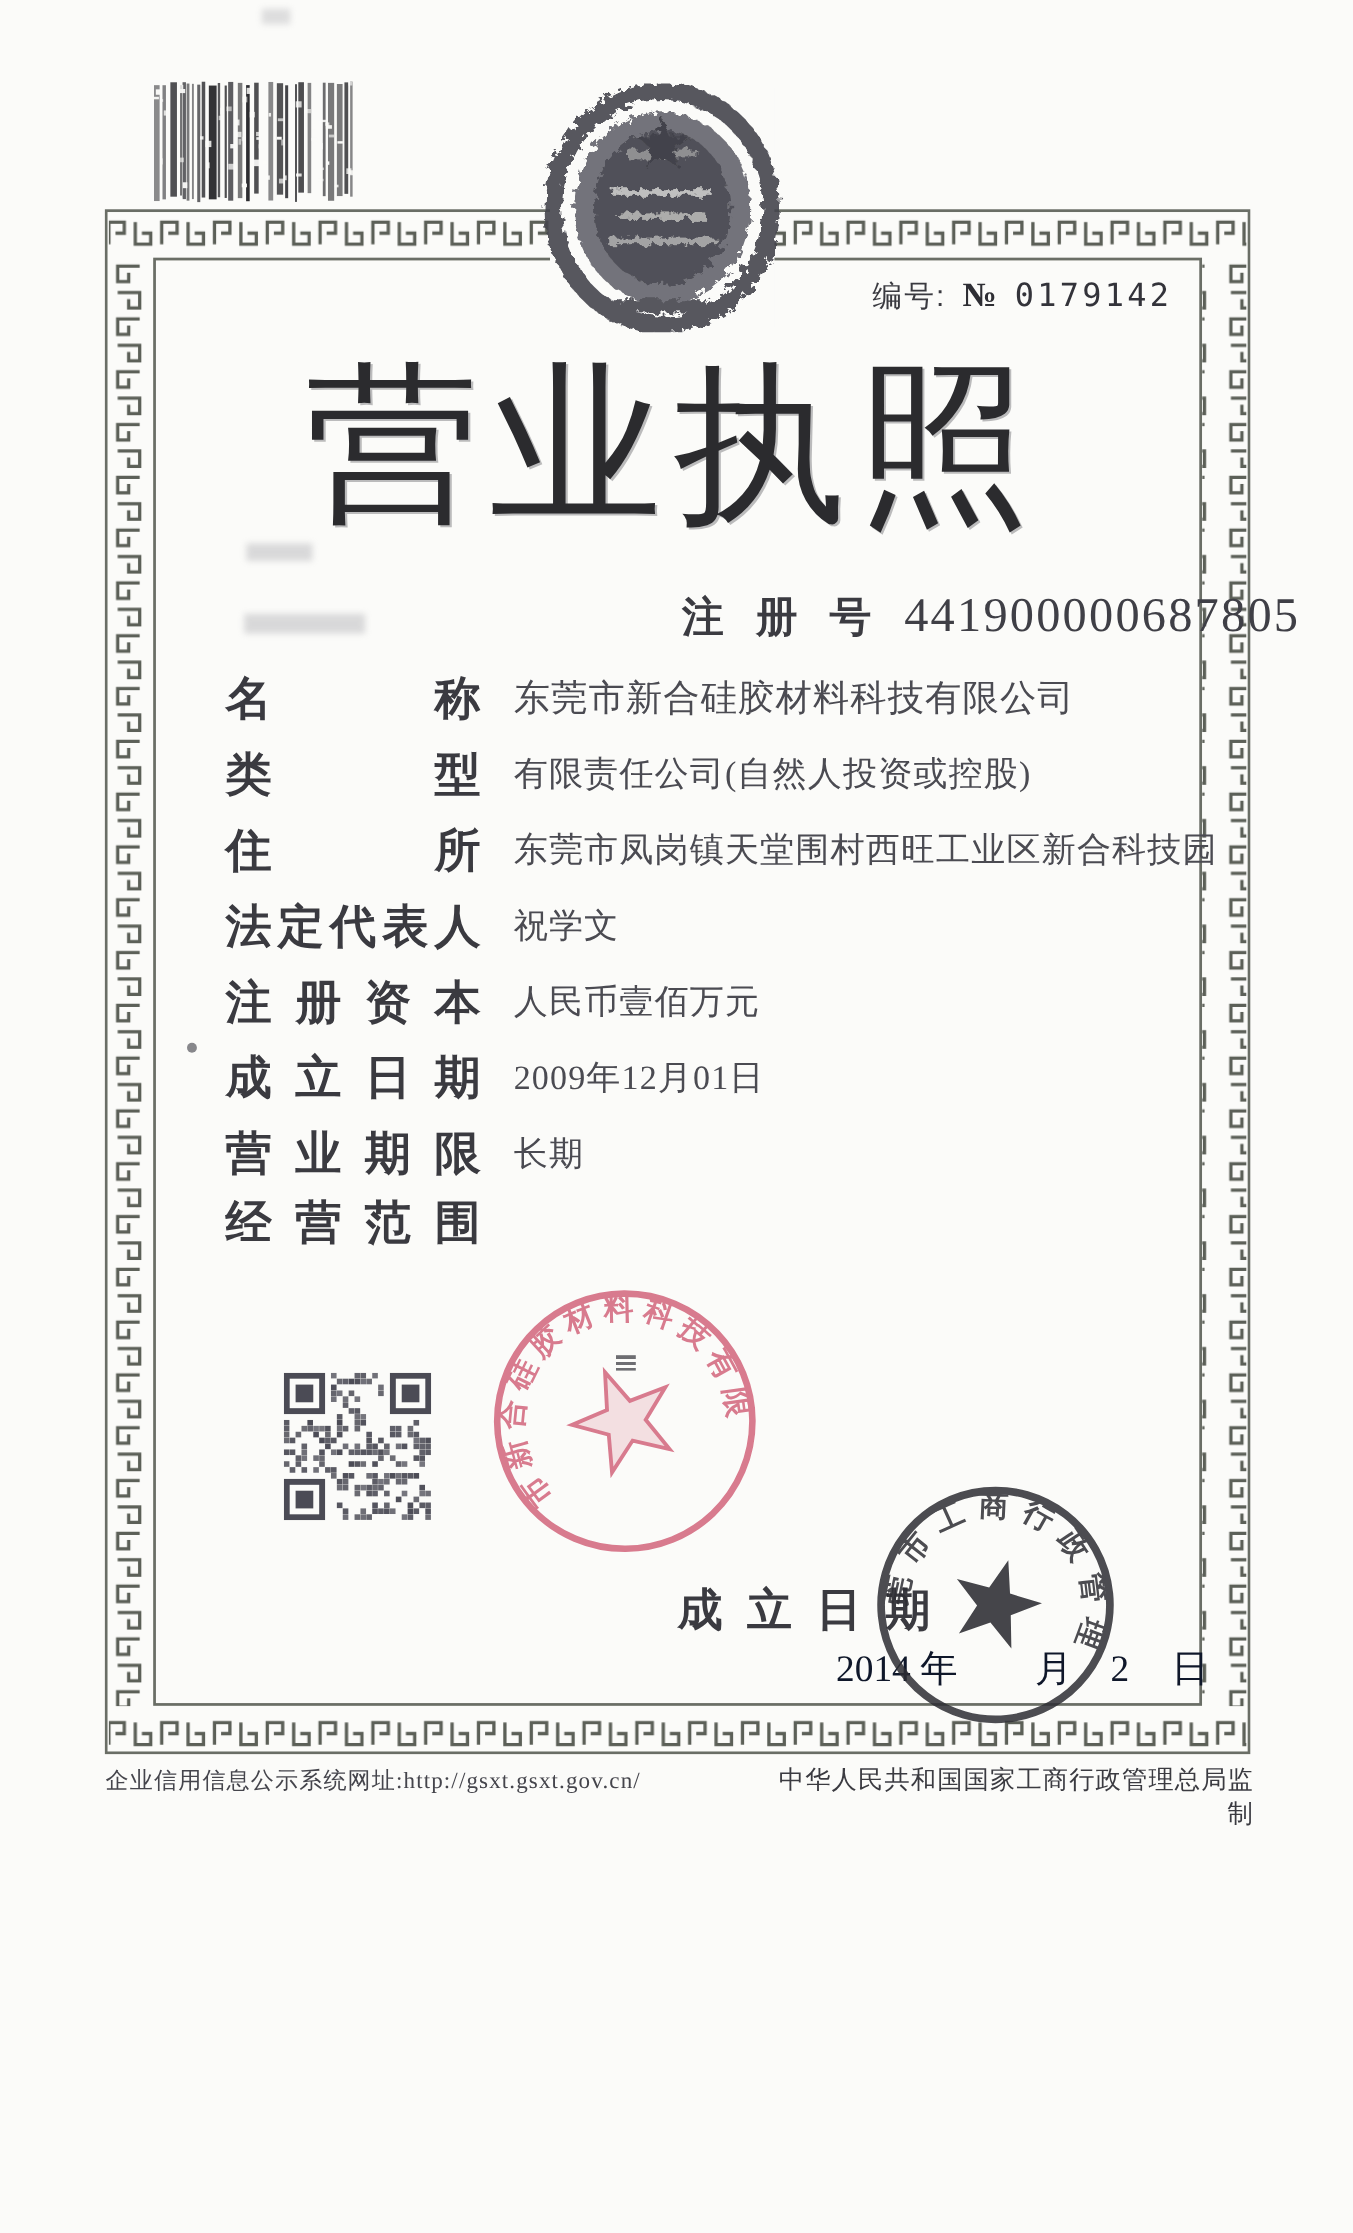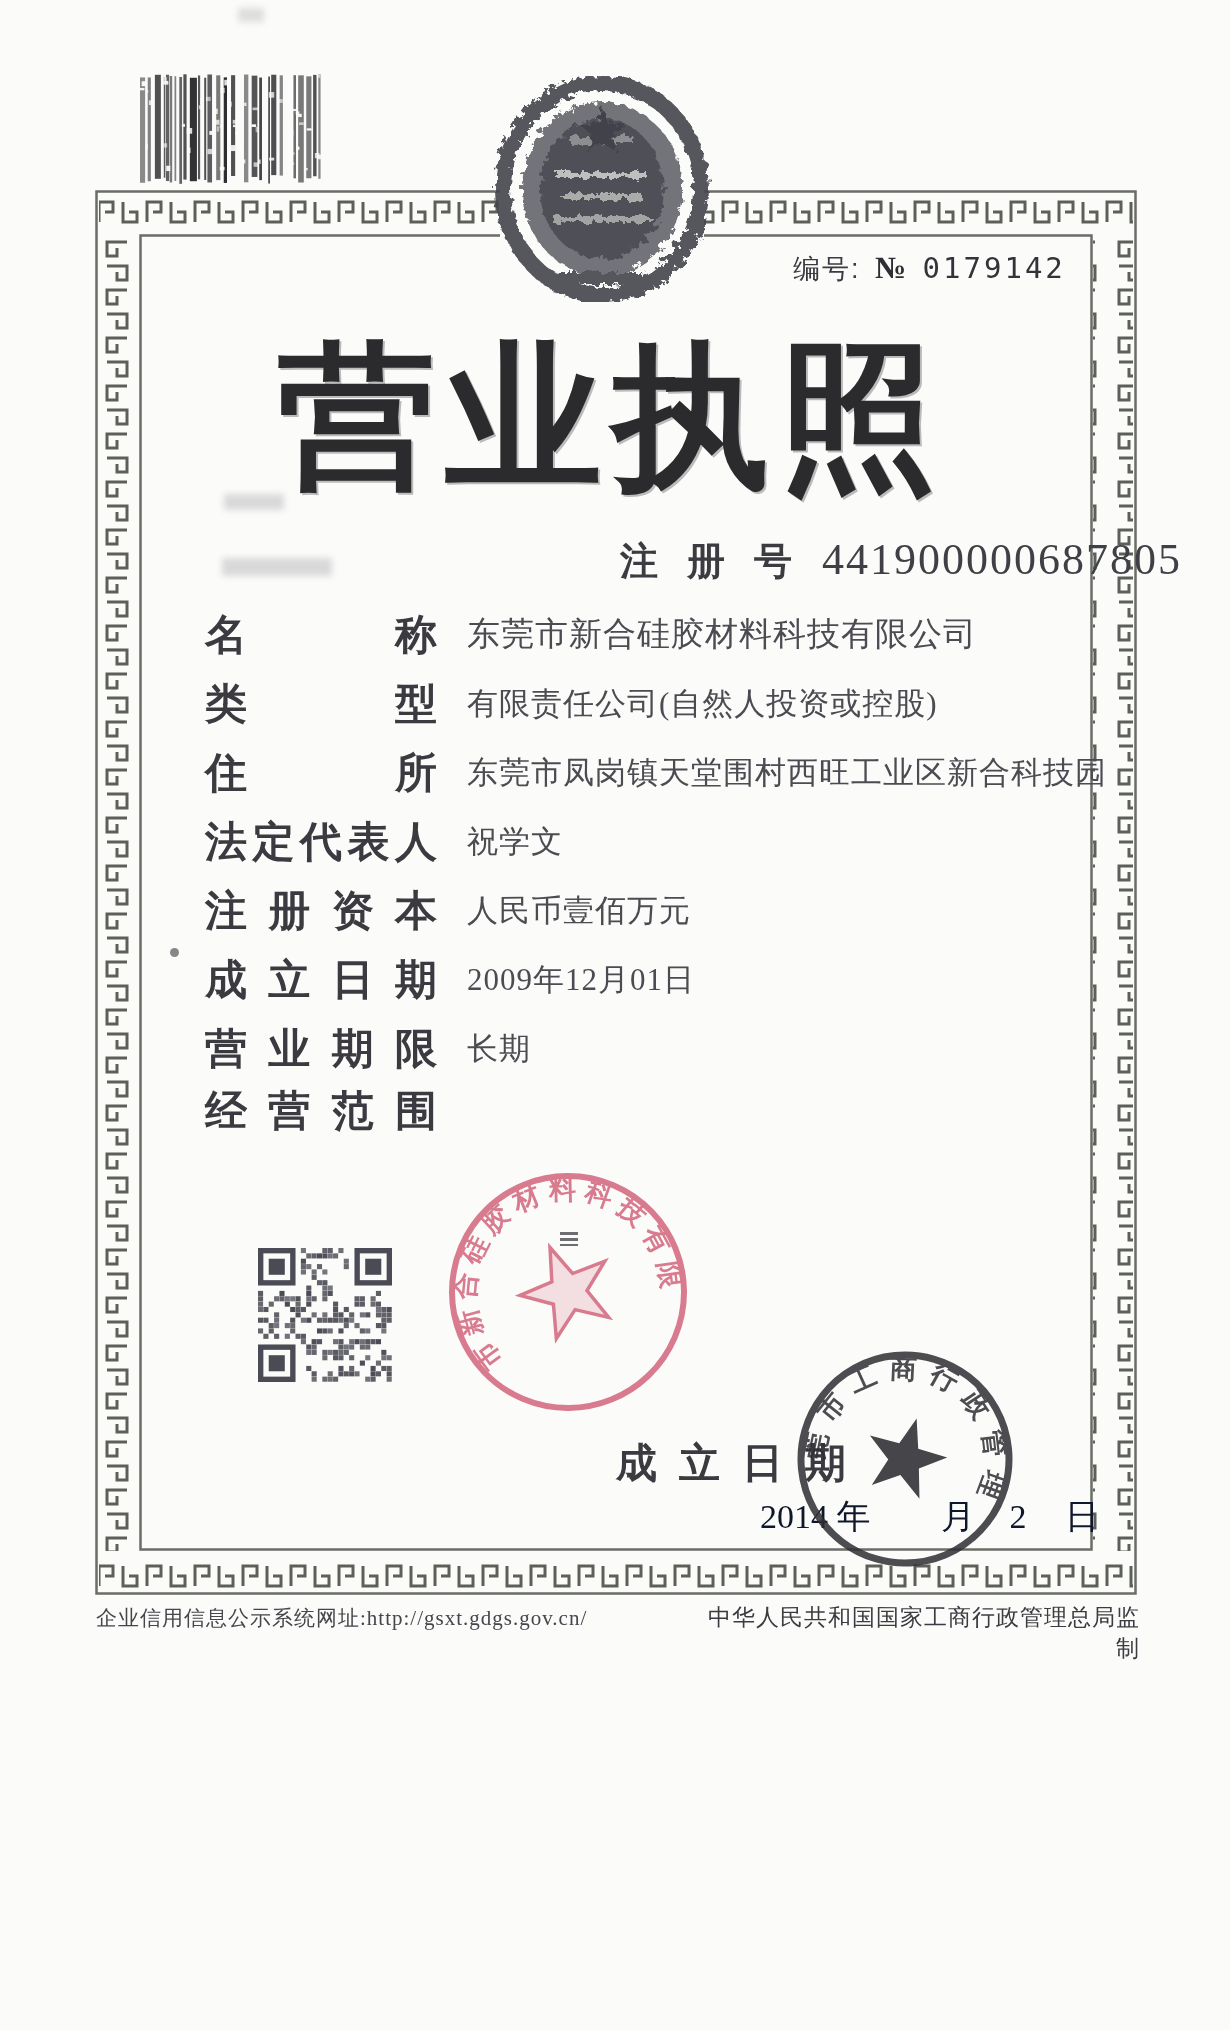--- a/index.html
+++ b/index.html
@@ -22,23 +22,23 @@
   
   .serial-line{left:793px;top:250px;z-index:4;white-space:nowrap;
     font-family:"Liberation Sans","DejaVu Sans",sans-serif;}
   .serial-label{font-size:27px;color:#3a3a40;letter-spacing:2px;}
   .serial-no-mark{font-family:"Liberation Serif","DejaVu Serif",serif;
     font-weight:700;font-size:31px;margin-left:10px;color:#2e2e34;}
   .serial-number{font-family:"DejaVu Sans Mono","Liberation Mono",monospace;
     font-size:29px;margin-left:12px;letter-spacing:3px;color:#33333a;}
 
   
-  .doc-title{left:278px;top:324px;width:690px;z-index:4;
+  .doc-title{left:278px;top:312px;width:690px;z-index:4;
     font-family:"Liberation Sans","DejaVu Sans",sans-serif;
-    font-weight:700;font-size:157px;line-height:185px;letter-spacing:10px;
+    font-weight:400;font-size:157px;line-height:185px;letter-spacing:10px;
     color:#2b2b2e;text-shadow:2px 2px 0 rgba(70,70,74,.35);white-space:nowrap;}
 
   
   .reg-line{left:620px;top:534px;z-index:4;white-space:nowrap;}
   .reg-label{display:inline-block;width:172px;vertical-align:baseline;
     font-family:"Liberation Sans","DejaVu Sans",sans-serif;font-weight:700;
     font-size:38px;color:#3b3b41;text-align:justify;text-align-last:justify;text-justify:inter-character;}
   .reg-number{font-size:44px;margin-left:30px;letter-spacing:2px;color:#3f3f46;}
 
   
@@ -481,21 +481,21 @@
       <path transform="scale(0.88)" d="M0,-48 L11.2,-15.4 L45.7,-14.8 L18.1,5.9 L28.2,38.8 L0,19 L-28.2,38.8 L-18.1,5.9 L-45.7,-14.8 L-11.2,-15.4 Z" fill="#26262c"></path>
       <defs>
           <path id="rsealArc" d="M -78 22 A 81 81 0 1 1 78 22"></path>
         </defs>
       <text font-family="Liberation Sans, DejaVu Sans, sans-serif" font-weight="700" font-size="27" fill="#2e2e34" letter-spacing="11" text-anchor="middle">
         <textPath href="#rsealArc" startOffset="50%">东莞市工商行政管理局</textPath>
       </text>
     </g>
   </svg>
 
-  <div class="abs footer-left">企业信用信息公示系统网址:http://gsxt.gdgs.gov.cn/</div>
+  <div class="abs footer-left">企业信用信息公示系统网址:http://gsxt.gsxt.gov.cn/</div>
   <div class="abs footer-right">中华人民共和国国家工商行政管理总局监制</div>
 
   <div class="abs smudge s1"></div>
   <div class="abs smudge s2"></div>
   <div class="abs smudge s3"></div>
   <div class="abs ink-dot"></div>
   <div class="abs scope-smudge"></div>
 
 </div>
 

